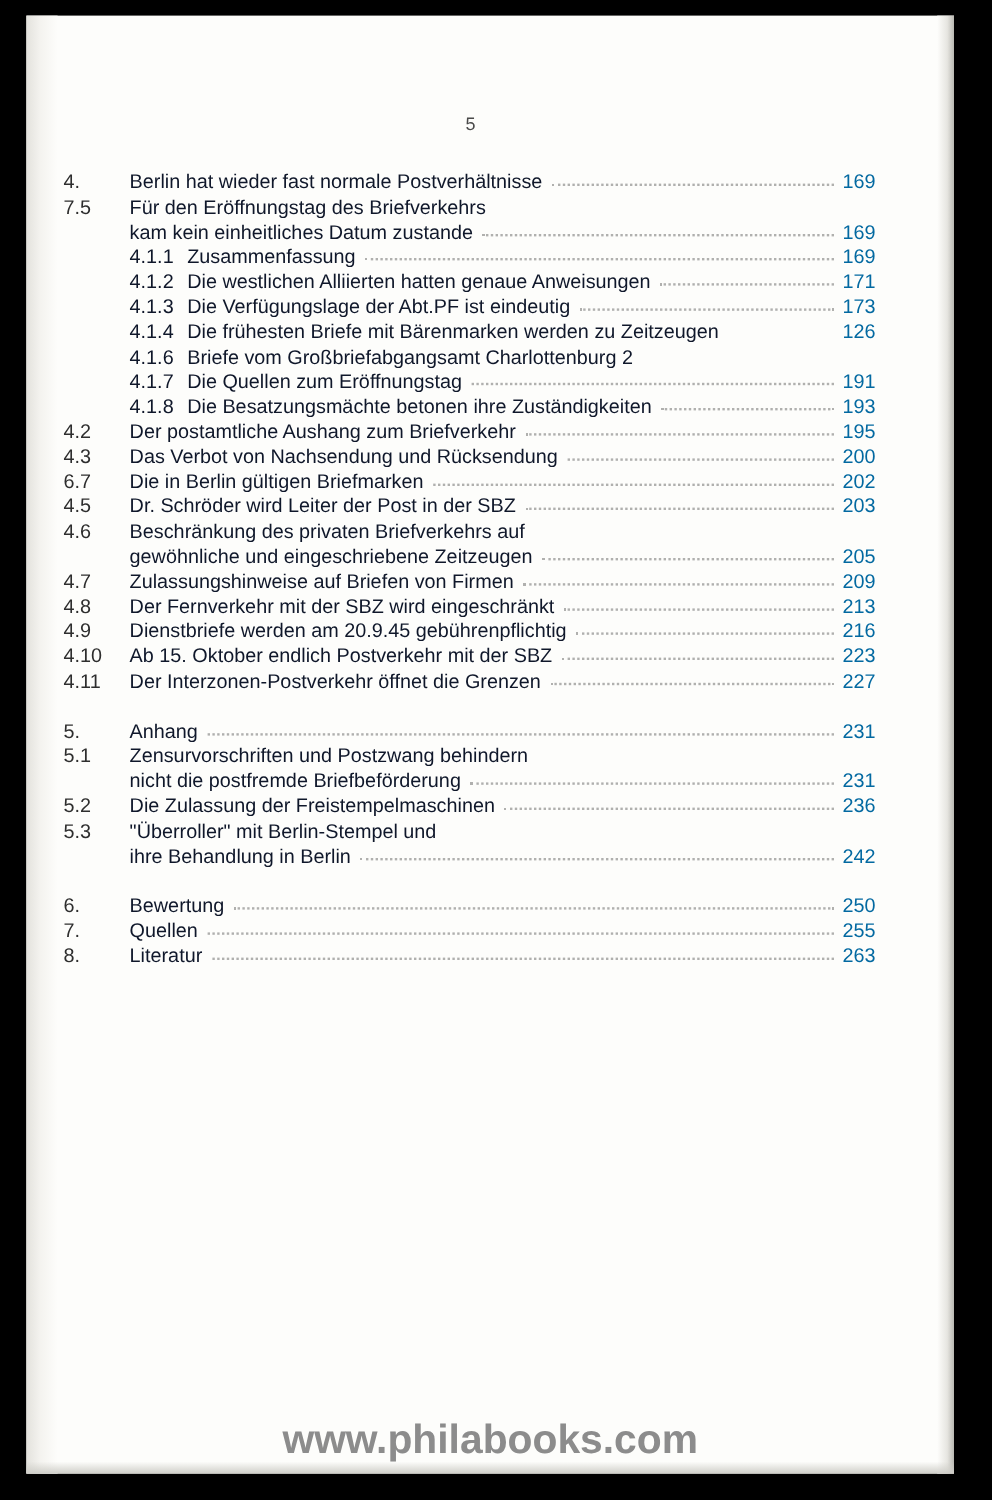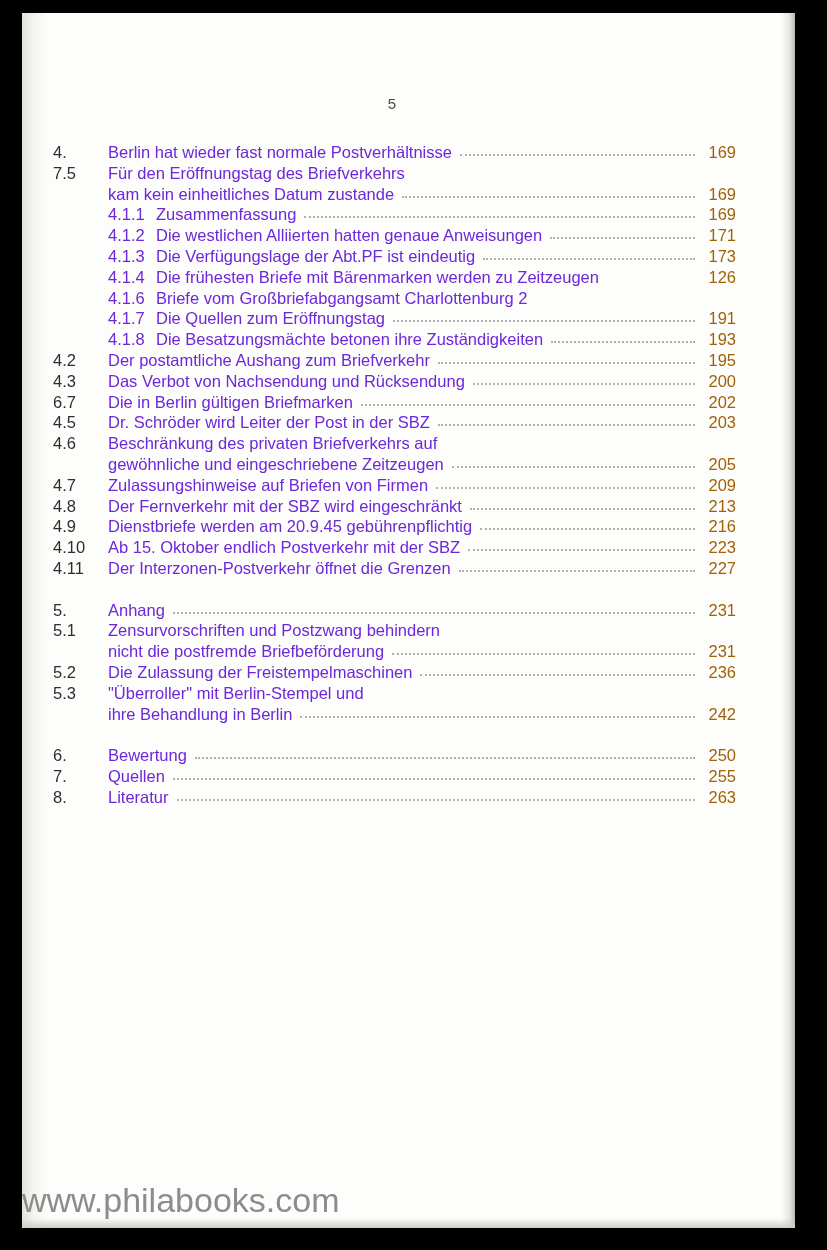--- a/index.html
+++ b/index.html
@@ -80,21 +80,21 @@
     flex: 0 0 auto;
     width: 55px;
     color: #2e2e2e;
   }
   
   .toc-row.lvl2 .num {
     width: 0;
   }
   .label {
     flex: 0 0 auto;
-    color: #6d28d9;
+    color: #0f172a;
   }
   .toc-row.lvl2 .label {
     padding-left: 55px;
   }
   .toc-row.cont .label {
     padding-left: 0;
   }
   .toc-row.lvl2.cont .label {
     padding-left: 104px;
   }
@@ -108,34 +108,34 @@
     position: relative;
     height: 1px;
     overflow: hidden;
     border-bottom: 2px dotted #b0b0ae;
     transform: translateY(-2px);
   }
   .leader.hidden { border-bottom-color: transparent; }
   .page {
     flex: 0 0 auto;
     width: 34px;
-    text-align: right;
-    color: #a16207;
+    text-align: left;
+    color: #0369a1;
   }
   .page.empty { color: transparent; }
 
   
   #watermark {
     position: absolute;
     left: 0;
     top: 1168px;
     width: 773px;
-    text-align: left;
+    text-align: center;
     font-size: 34px;
-    font-weight: normal;
+    font-weight: bold;
     color: #8c8c8c;
     letter-spacing: 0px;
   }
 </style>
 </head>
 <body>
 
 <div id="page-sheet">
 
   <div id="paper-shade-left"></div>

